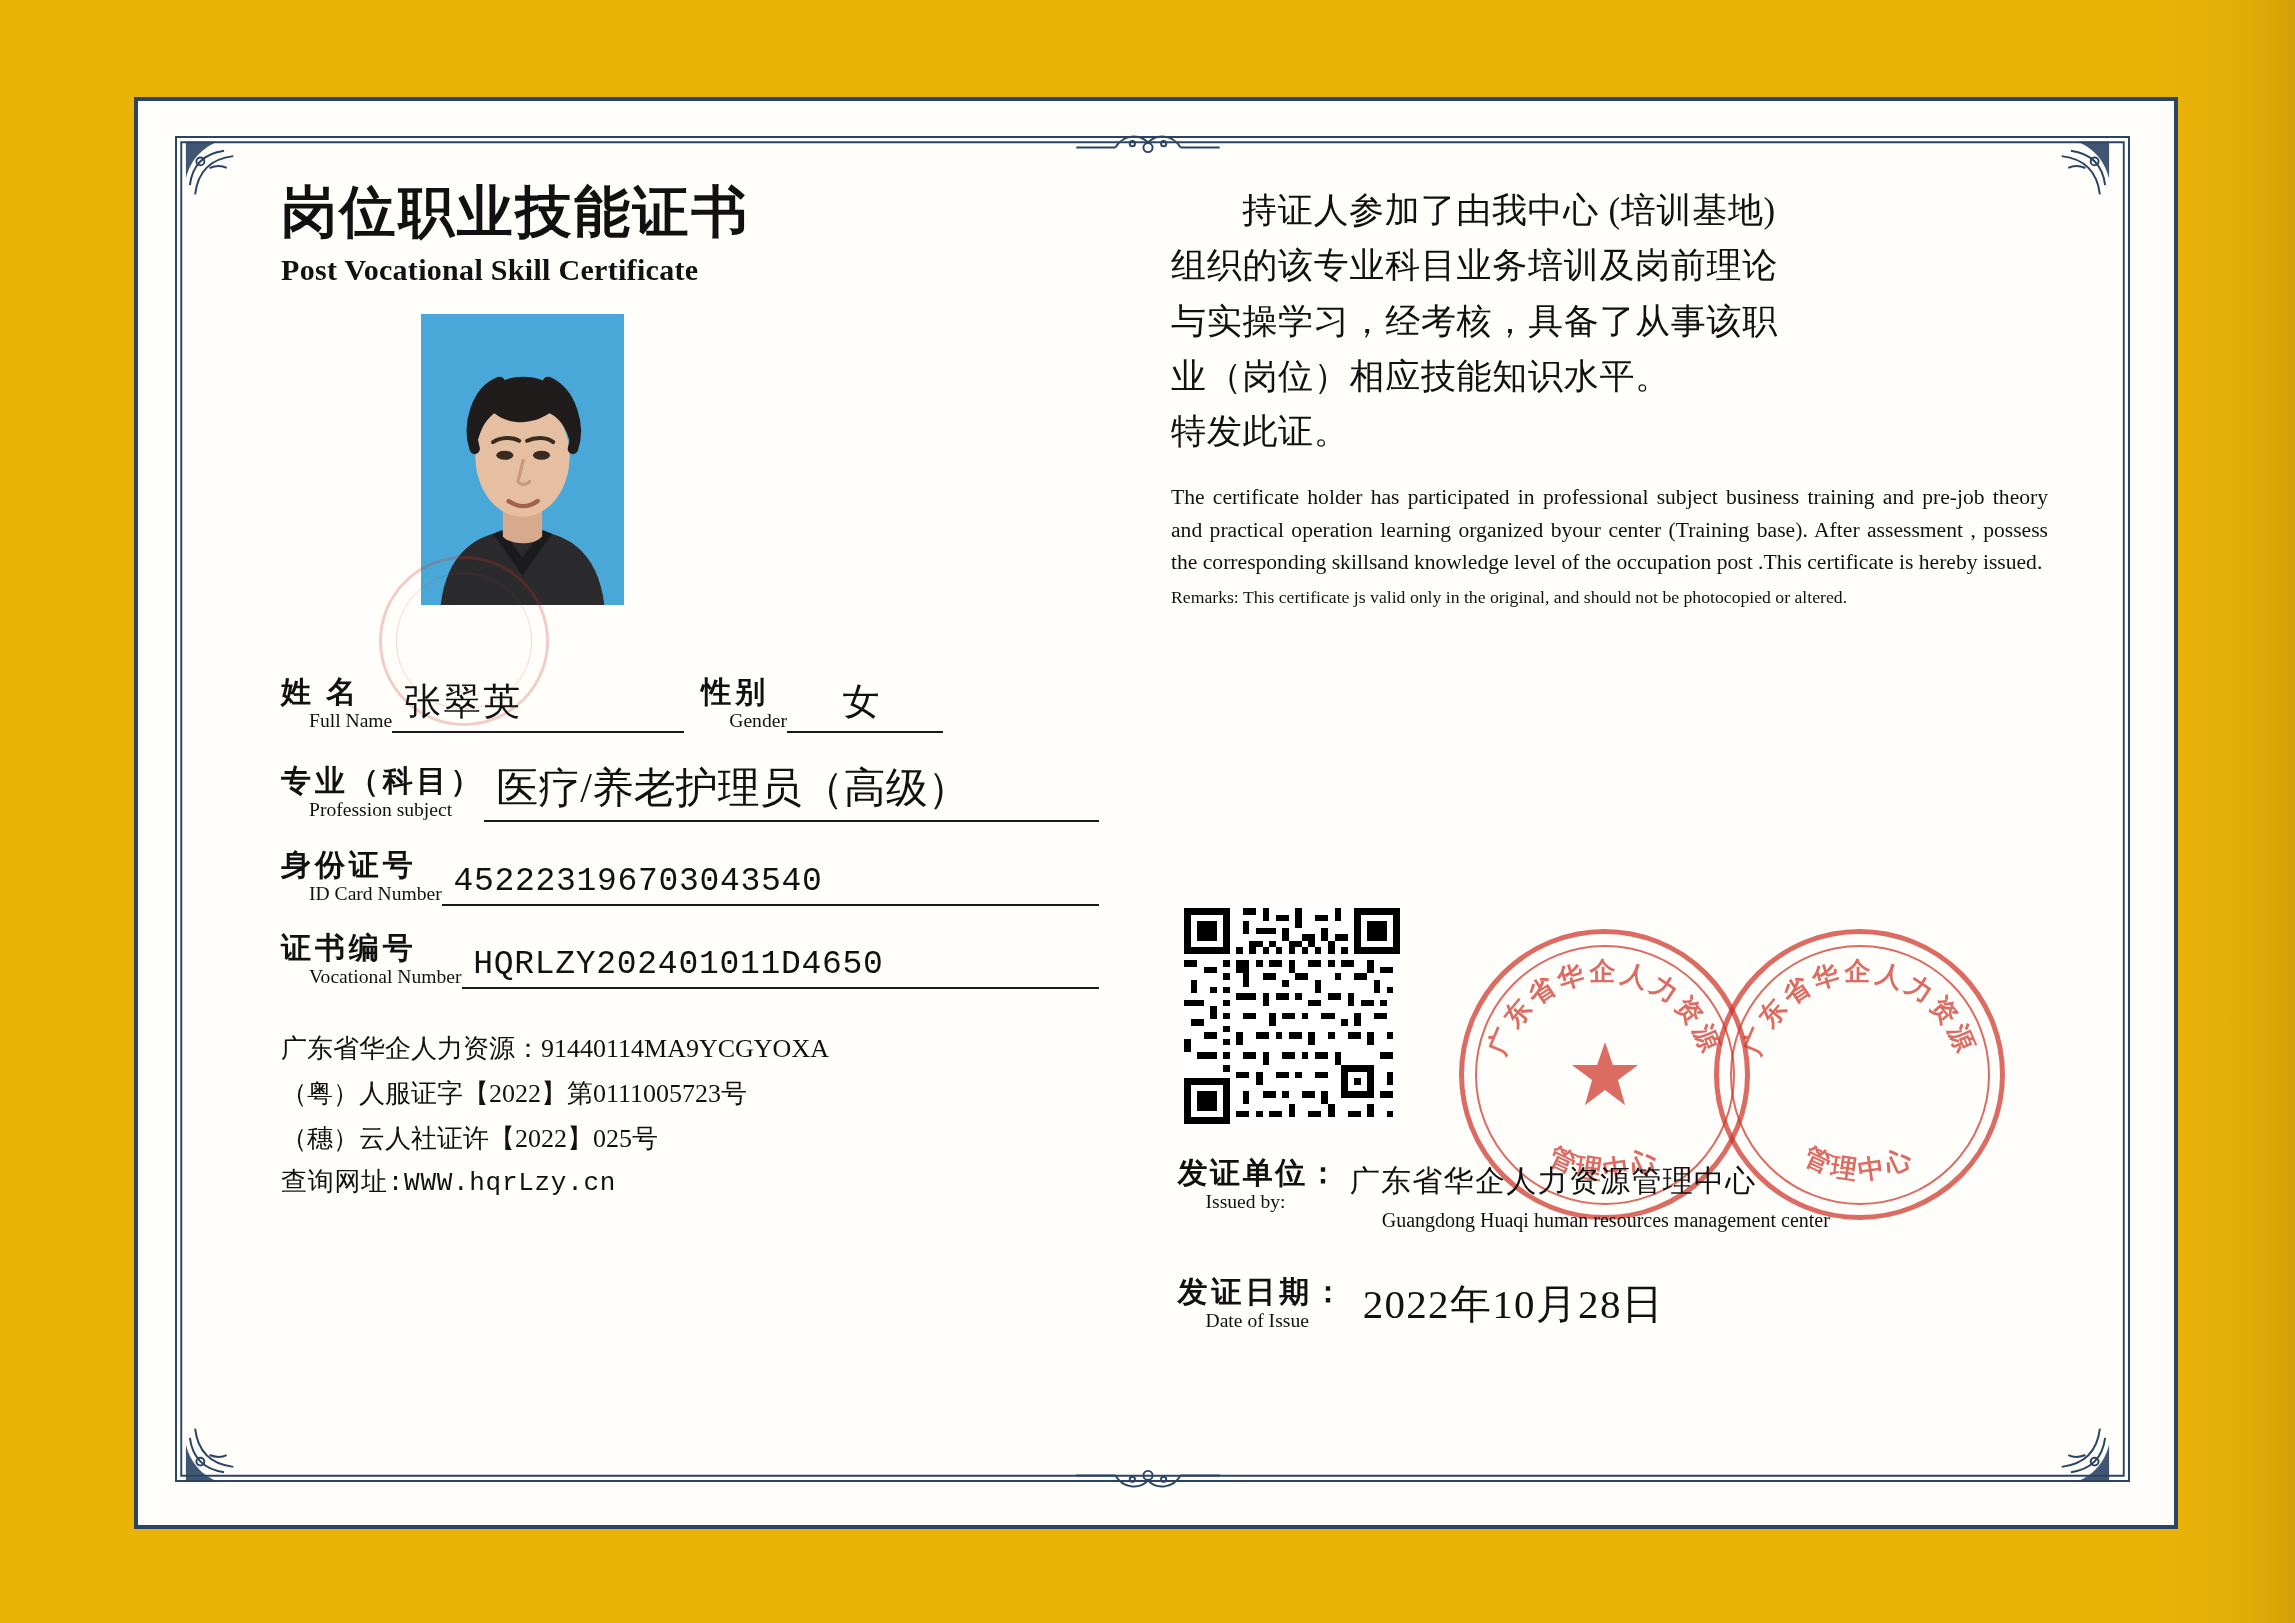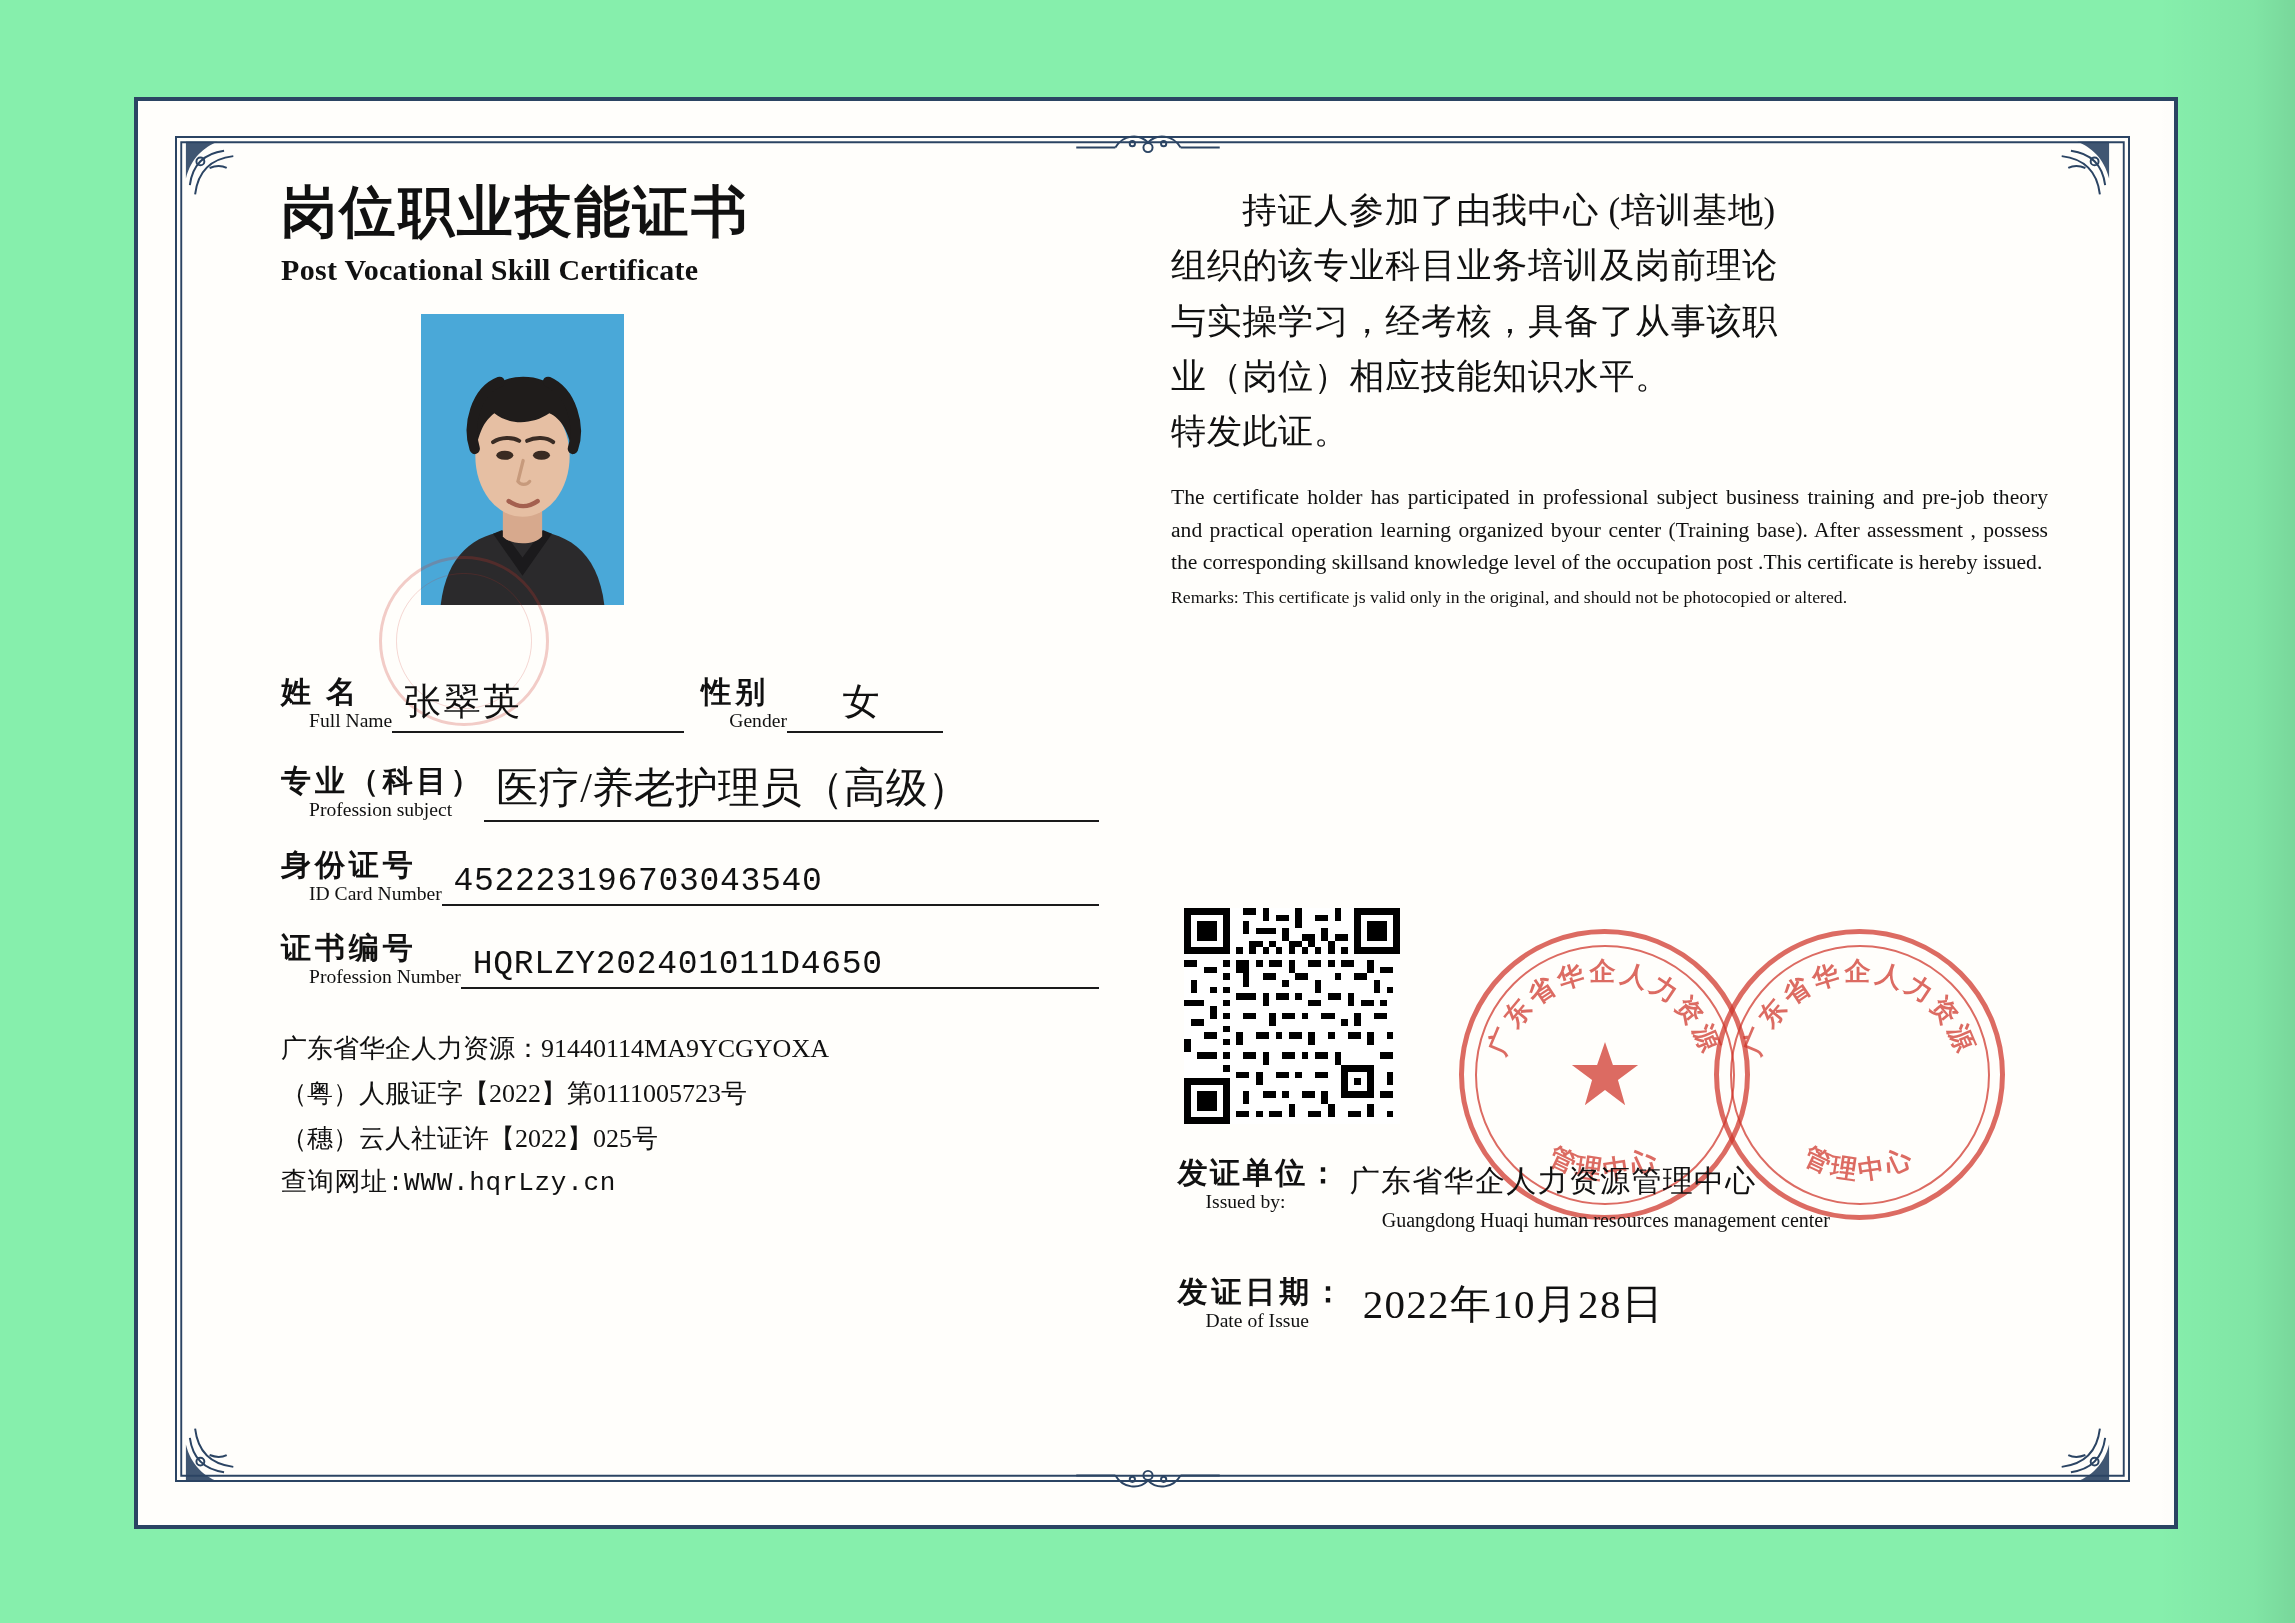--- a/index.html
+++ b/index.html
@@ -12,21 +12,21 @@
     height: 1623px;
     font-family: "Liberation Serif", serif;
     position: relative;
     overflow: hidden;
   }
 
   
   #page {
     position: absolute;
     inset: 0;
-    background: #86efac;
+    background: #eab308;
     text-decoration: underline;
   }
 
   
   #outer-frame {
     position: absolute;
     left: 134px;
     top: 97px;
     width: 2036px;
     height: 1424px;
@@ -472,21 +472,21 @@
         <div class="lbl">
           <span class="cn">身份证号</span>
           <span class="en">ID Card Number</span>
         </div>
         <div class="val mono">452223196703043540</div>
       </div>
 
       <div class="field-row">
         <div class="lbl">
           <span class="cn">证书编号</span>
-          <span class="en">Profession Number</span>
+          <span class="en">Vocational Number</span>
         </div>
         <div class="val mono">HQRLZY202401011D4650</div>
       </div>
 
       <div id="code-block">
         <div>广东省华企人力资源：91440114MA9YCGYOXA</div>
         <div>（粤）人服证字【2022】第0111005723号</div>
         <div>（穗）云人社证许【2022】025号</div>
         <div class="mono-inline">查询网址:WWW.hqrLzy.cn</div>
       </div>

